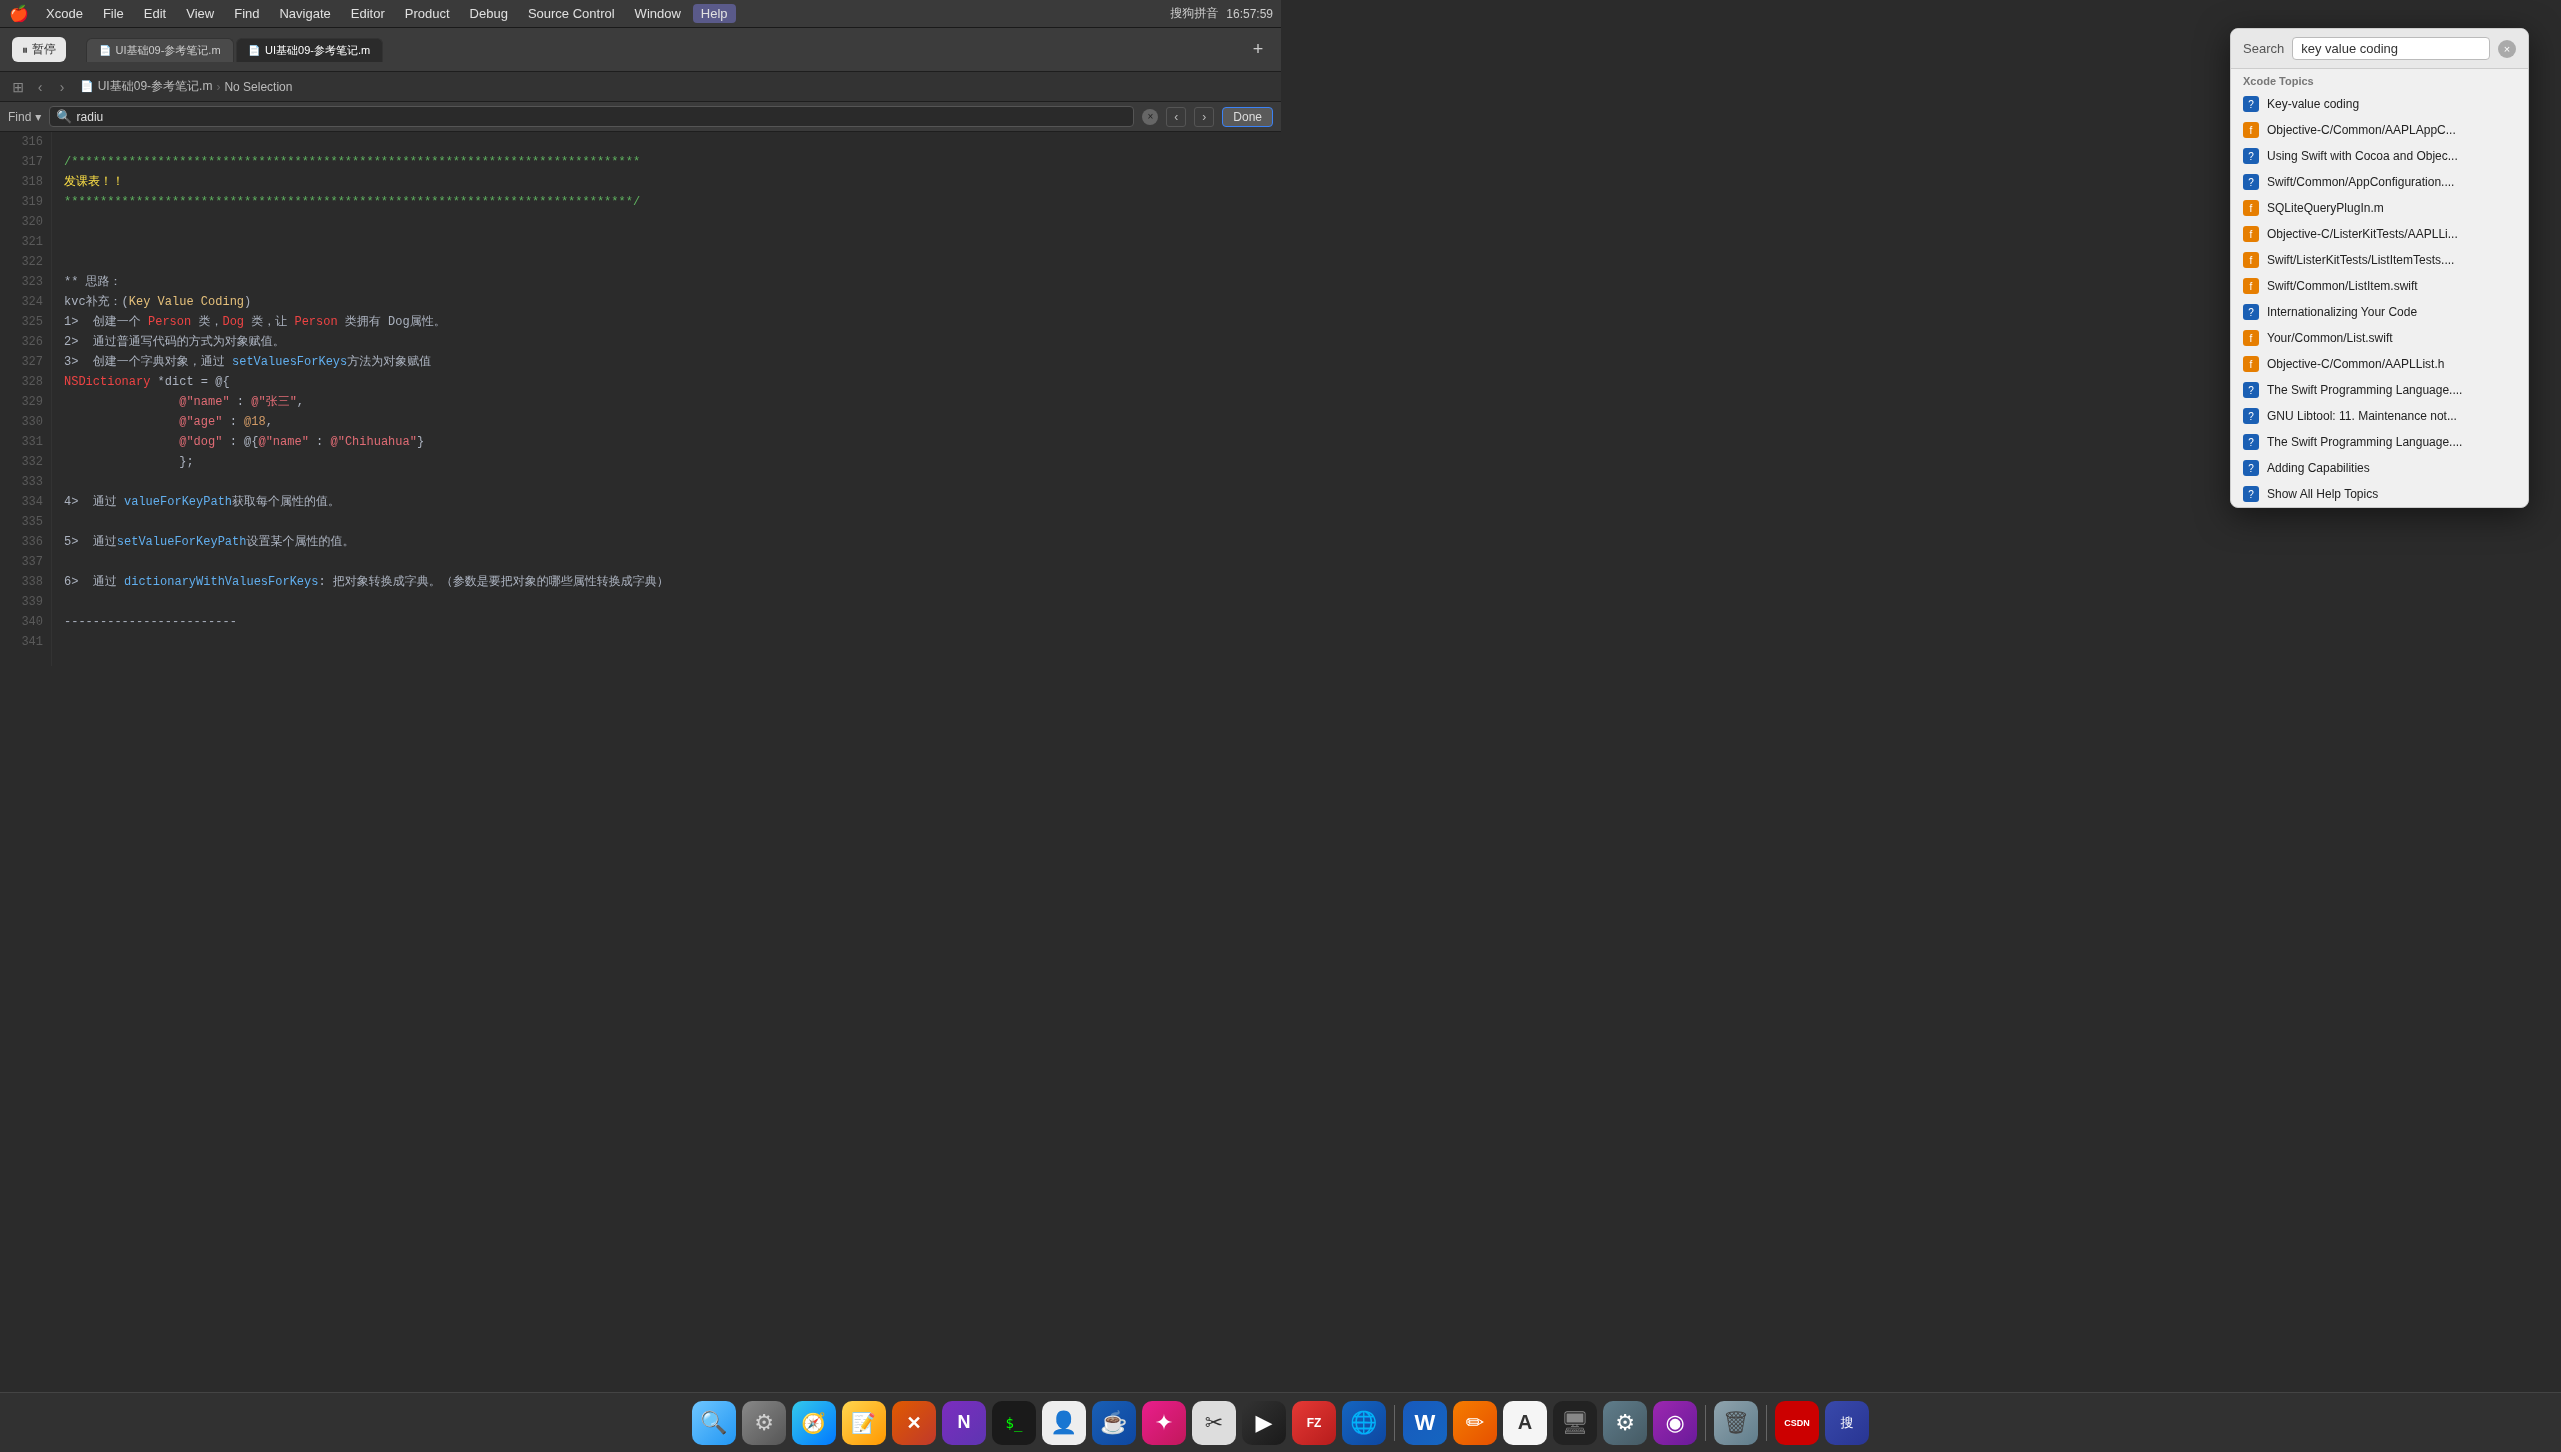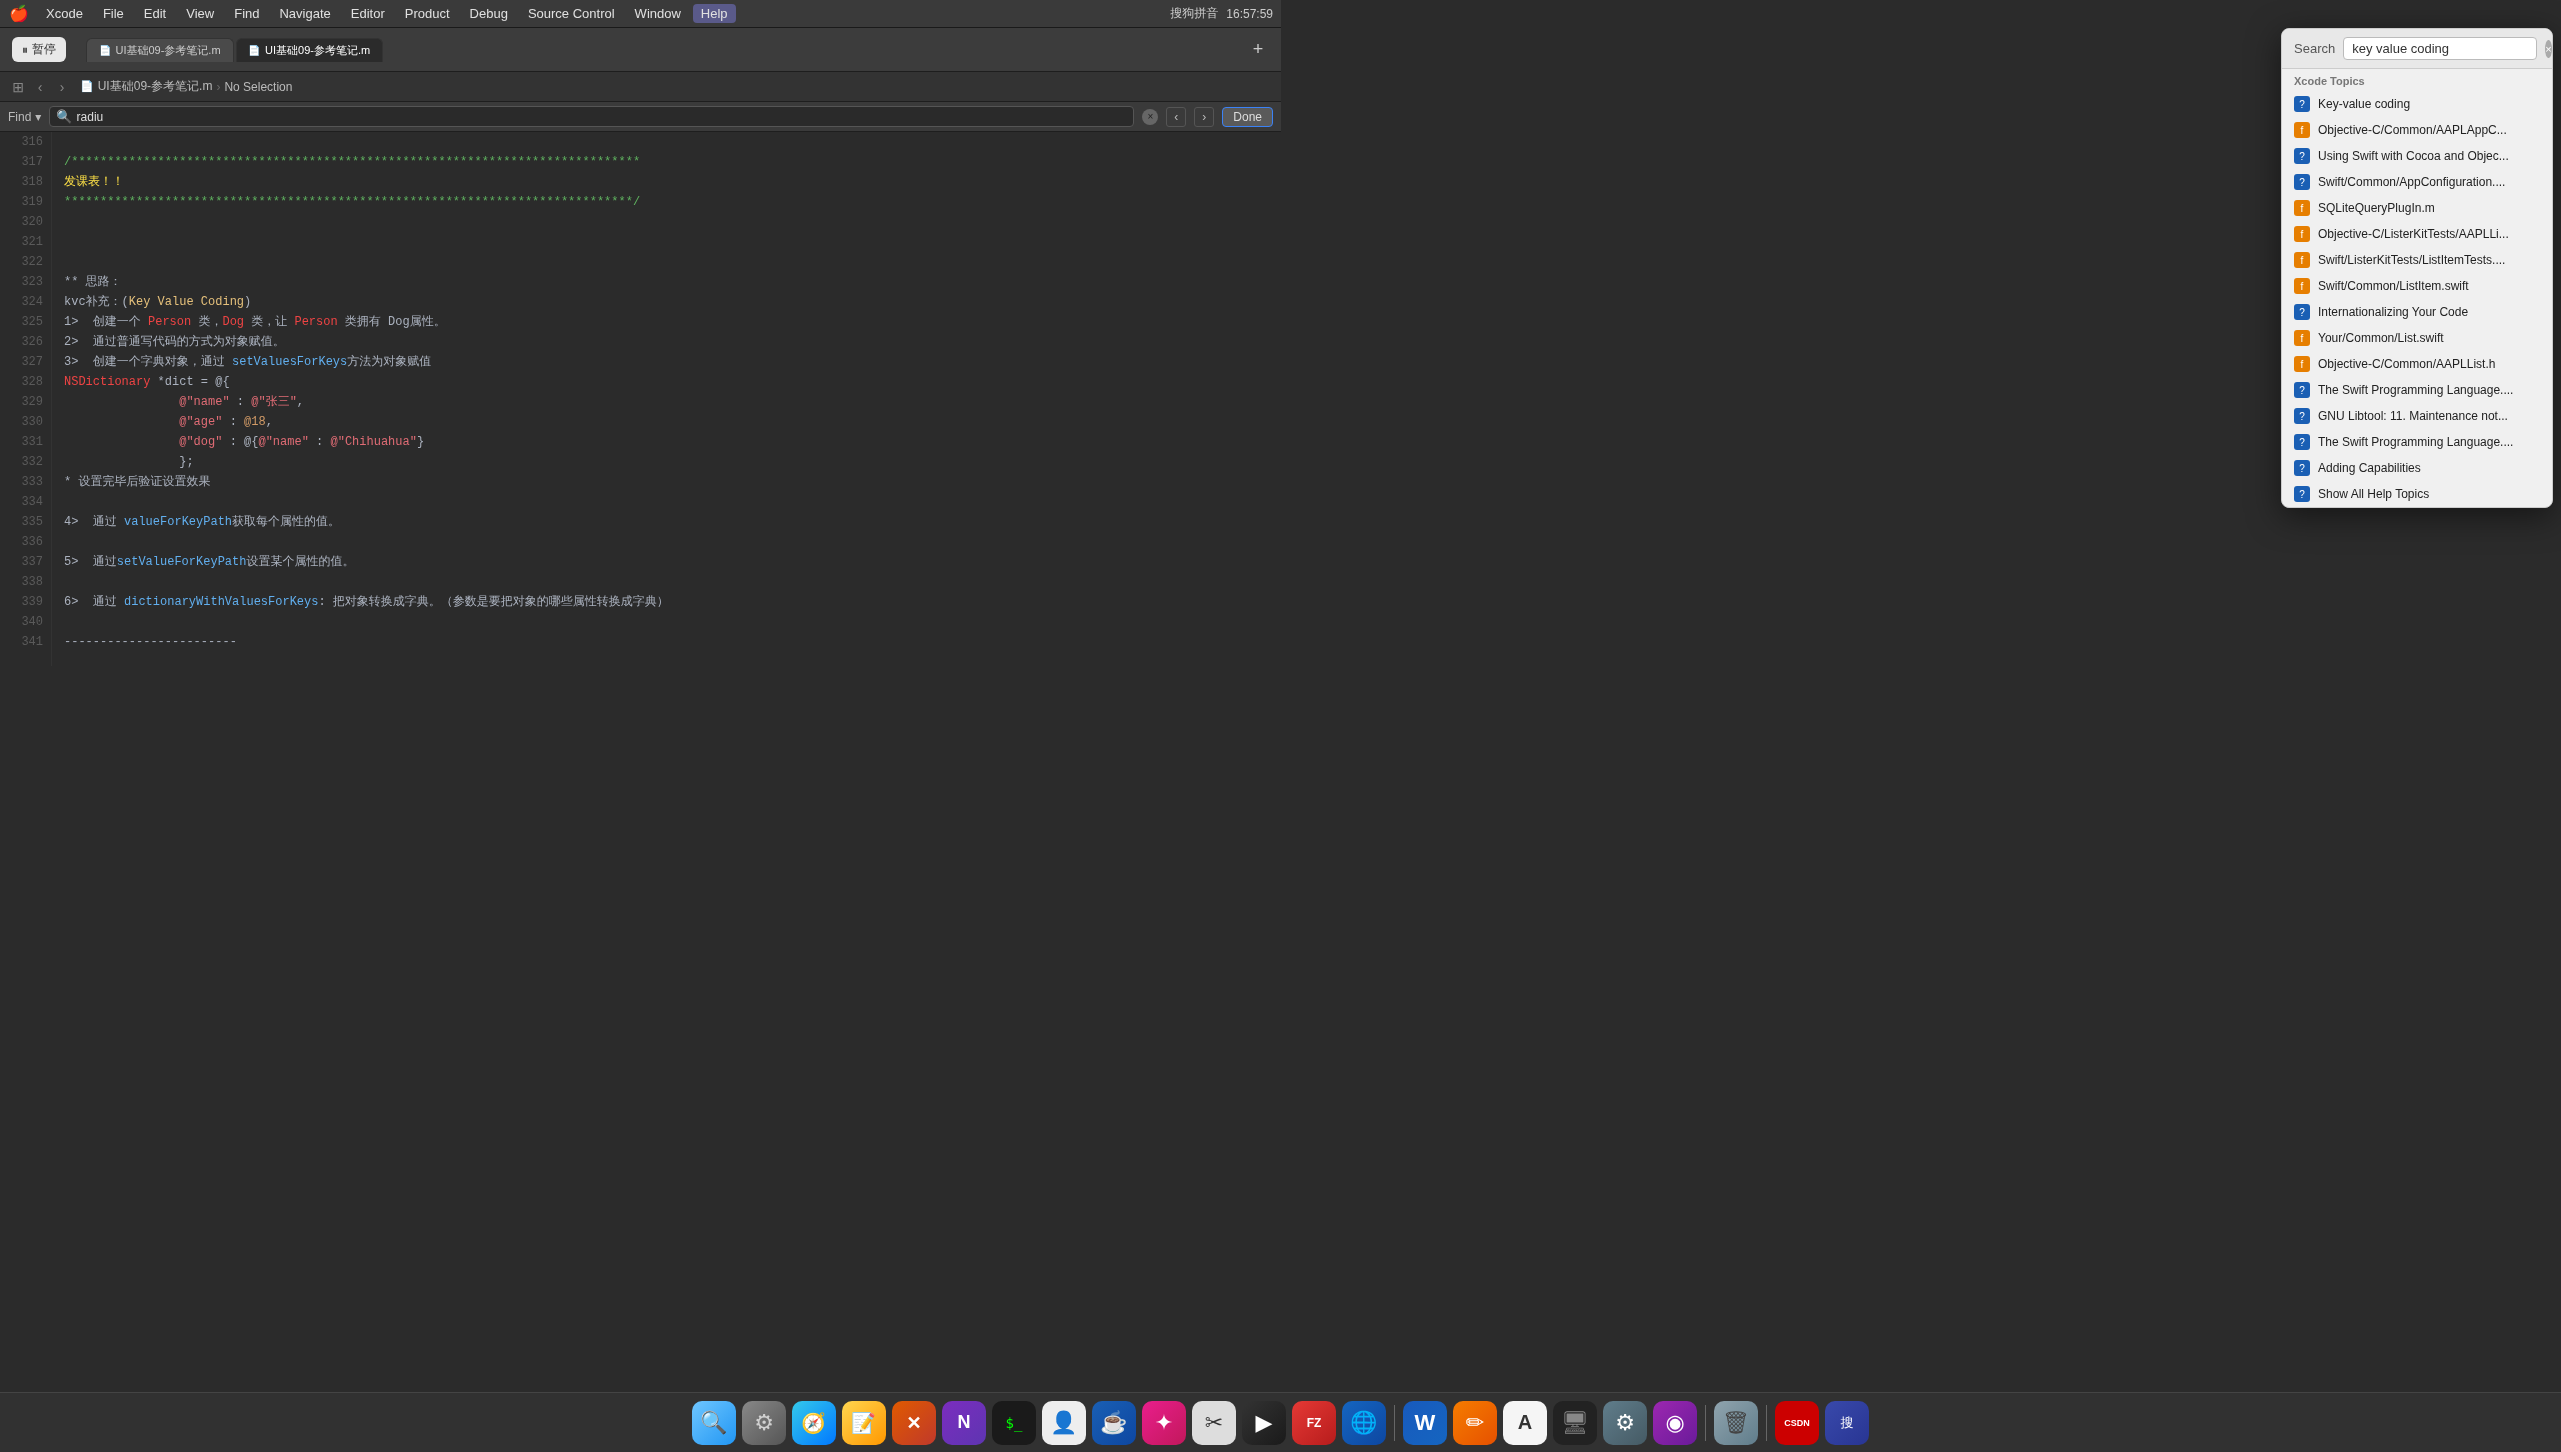--- a/index.html
+++ b/index.html
@@ -259,22 +259,22 @@
     .c-num { color: #d19a66; }
     .c-type { color: #ef4444; }
     .c-plain { color: #abb2bf; }
     .c-highlight { color: #e5c07b; }
     .c-blue { color: #61afef; }
 
     
     .help-dropdown {
       position: absolute;
       top: 28px;
-      right: 8px;
-      width: 272px;
+      right: 32px;
+      width: 299px;
       background: #f0f0f0;
       border-radius: 8px;
       box-shadow: 0 8px 32px rgba(0,0,0,0.5);
       z-index: 200;
       overflow: hidden;
       border: 1px solid #ccc;
     }
     .help-search-bar {
       display: flex;
       align-items: center;
@@ -513,21 +513,20 @@
     <div class="code-line"><span class="c-plain">** 思路：</span></div>
     <div class="code-line"><span class="c-plain">kvc补充：(</span><span class="c-highlight">Key Value Coding</span><span class="c-plain">)</span></div>
     <div class="code-line"><span class="c-plain">1&gt;  创建一个 </span><span class="c-type">Person</span><span class="c-plain"> 类，</span><span class="c-type">Dog</span><span class="c-plain"> 类，让 </span><span class="c-type">Person</span><span class="c-plain"> 类拥有 Dog属性。</span></div>
     <div class="code-line"><span class="c-plain">2&gt;  通过普通写代码的方式为对象赋值。</span></div>
     <div class="code-line"><span class="c-plain">3&gt;  创建一个字典对象，通过 </span><span class="c-blue">setValuesForKeys</span><span class="c-plain">方法为对象赋值</span></div>
     <div class="code-line"><span class="c-type">NSDictionary</span><span class="c-plain"> *dict = @{</span></div>
     <div class="code-line"><span class="c-plain">                </span><span class="c-str">@"name"</span><span class="c-plain"> : </span><span class="c-str">@"张三"</span><span class="c-plain">,</span></div>
     <div class="code-line"><span class="c-plain">                </span><span class="c-str">@"age"</span><span class="c-plain"> : </span><span class="c-num">@18</span><span class="c-plain">,</span></div>
     <div class="code-line"><span class="c-plain">                </span><span class="c-str">@"dog"</span><span class="c-plain"> : @{</span><span class="c-str">@"name"</span><span class="c-plain"> : </span><span class="c-str">@"Chihuahua"</span><span class="c-plain">}</span></div>
     <div class="code-line"><span class="c-plain">                };</span></div>
-    <div class="code-line"><span class="c-plain">* 设置完毕后验证设置效果</span></div>
     <div class="code-line">&nbsp;</div>
     <div class="code-line"><span class="c-plain">4&gt;  通过 </span><span class="c-blue">valueForKeyPath</span><span class="c-plain">获取每个属性的值。</span></div>
     <div class="code-line">&nbsp;</div>
     <div class="code-line"><span class="c-plain">5&gt;  通过</span><span class="c-blue">setValueForKeyPath</span><span class="c-plain">设置某个属性的值。</span></div>
     <div class="code-line">&nbsp;</div>
     <div class="code-line"><span class="c-plain">6&gt;  通过 </span><span class="c-blue">dictionaryWithValuesForKeys</span><span class="c-plain">: 把对象转换成字典。（参数是要把对象的哪些属性转换成字典）</span></div>
     <div class="code-line">&nbsp;</div>
     <div class="code-line"><span class="c-plain">------------------------</span></div>
   </div>
 </div>

